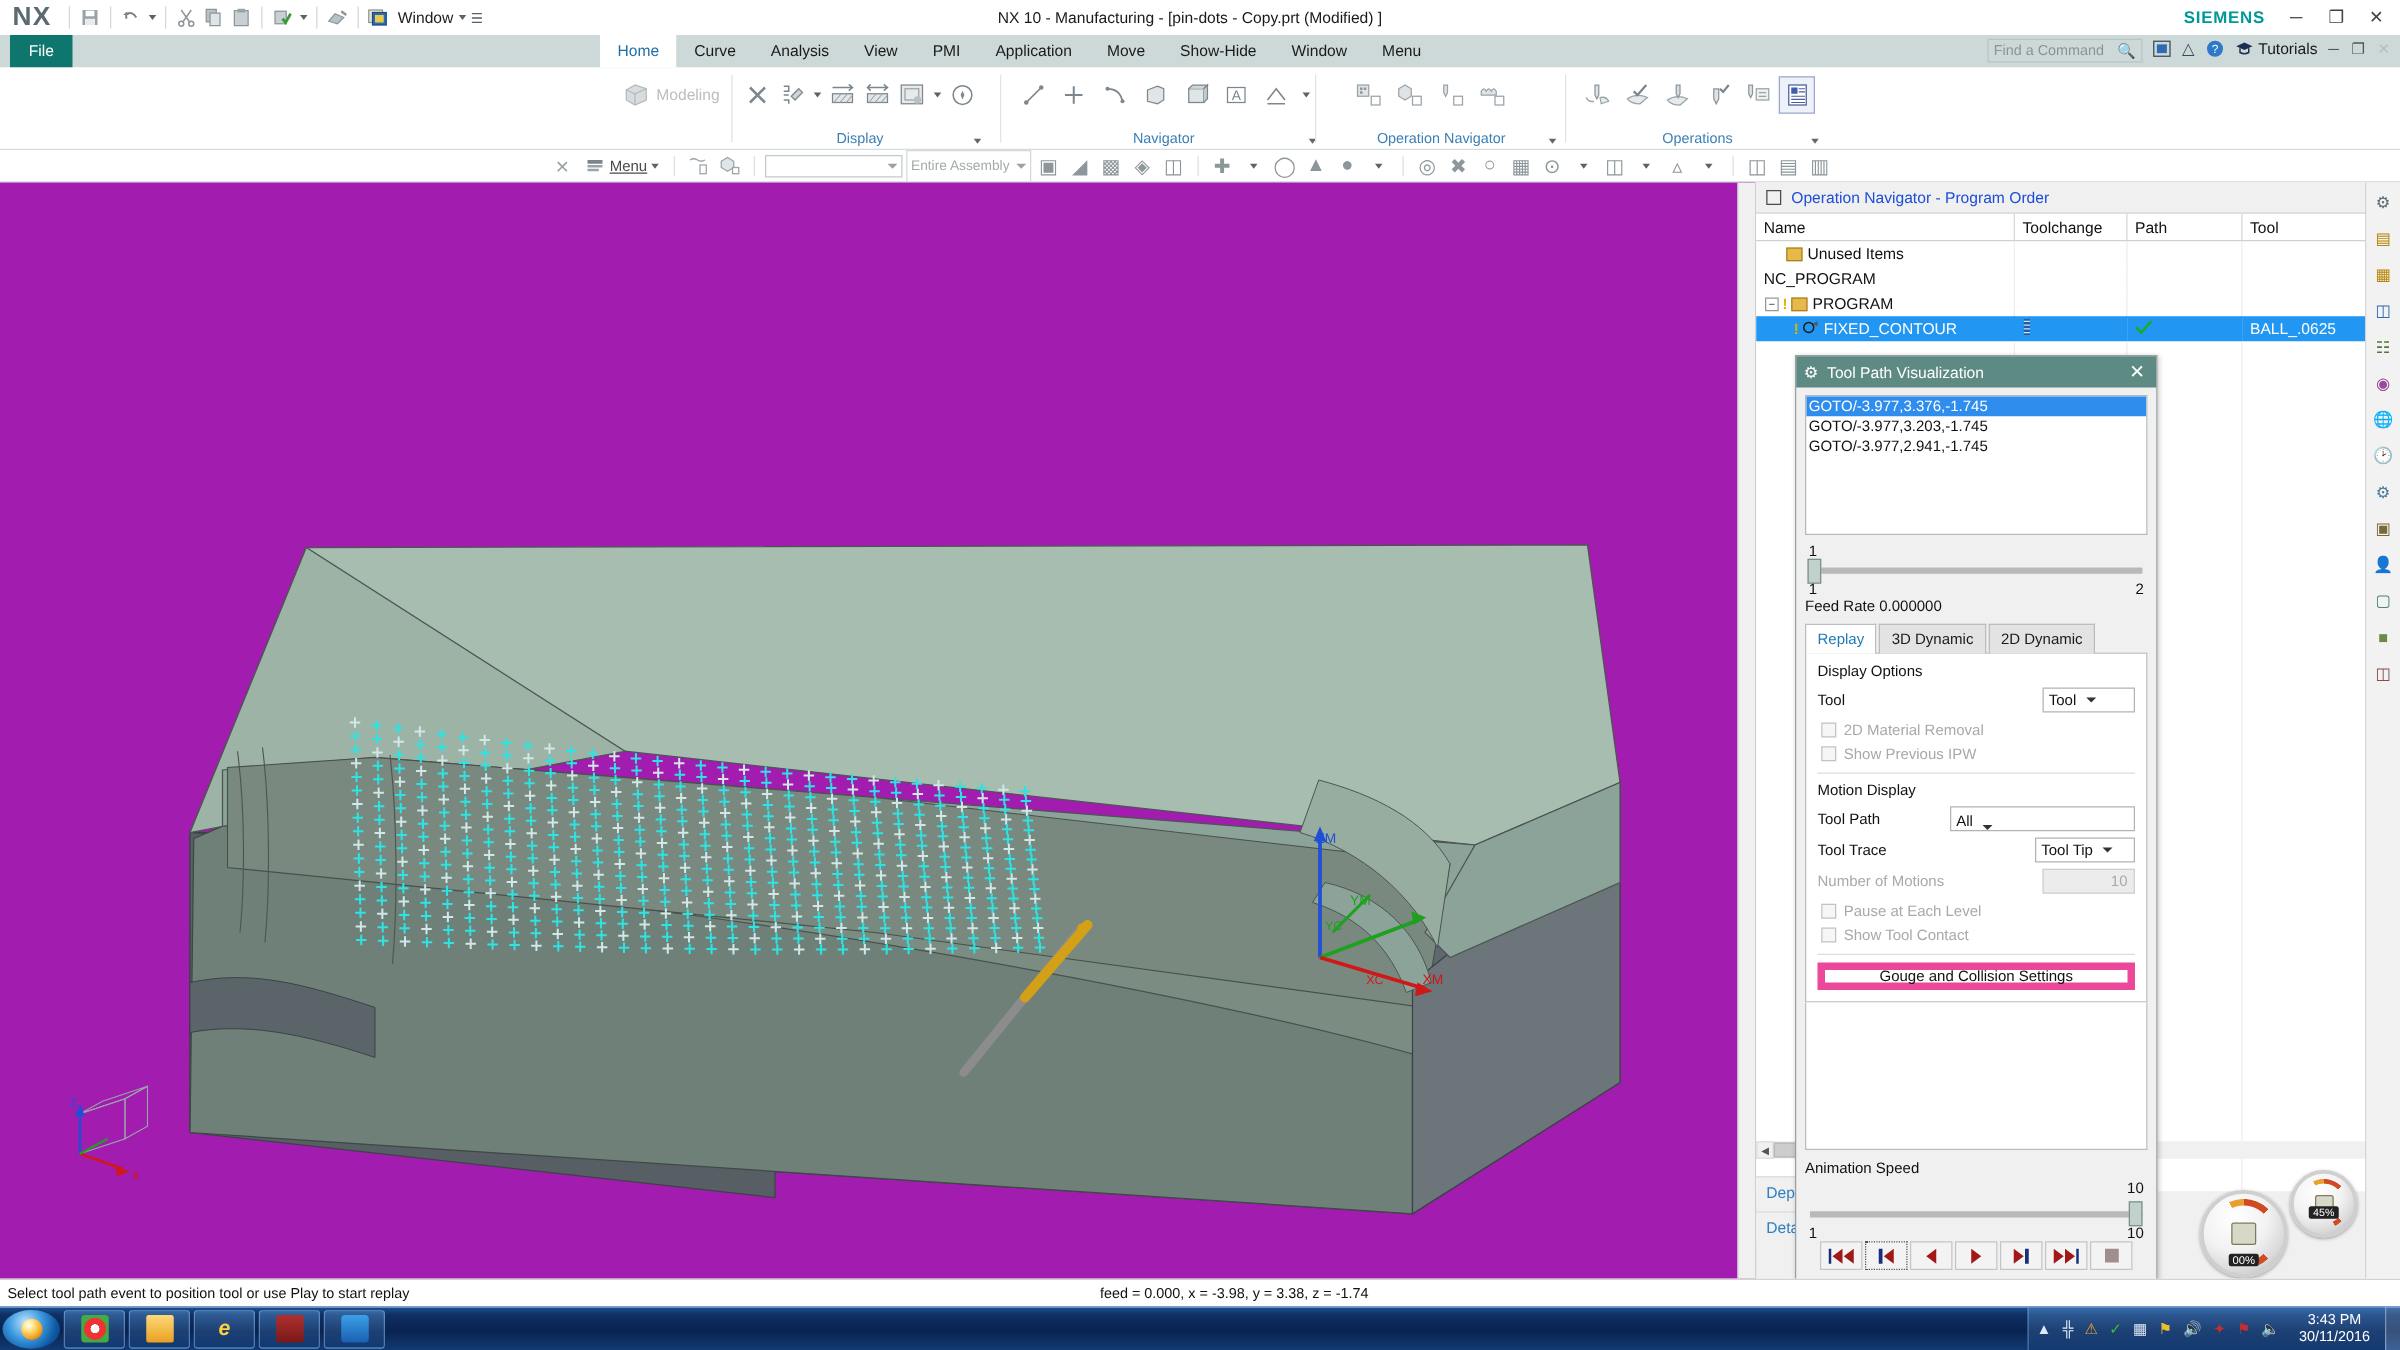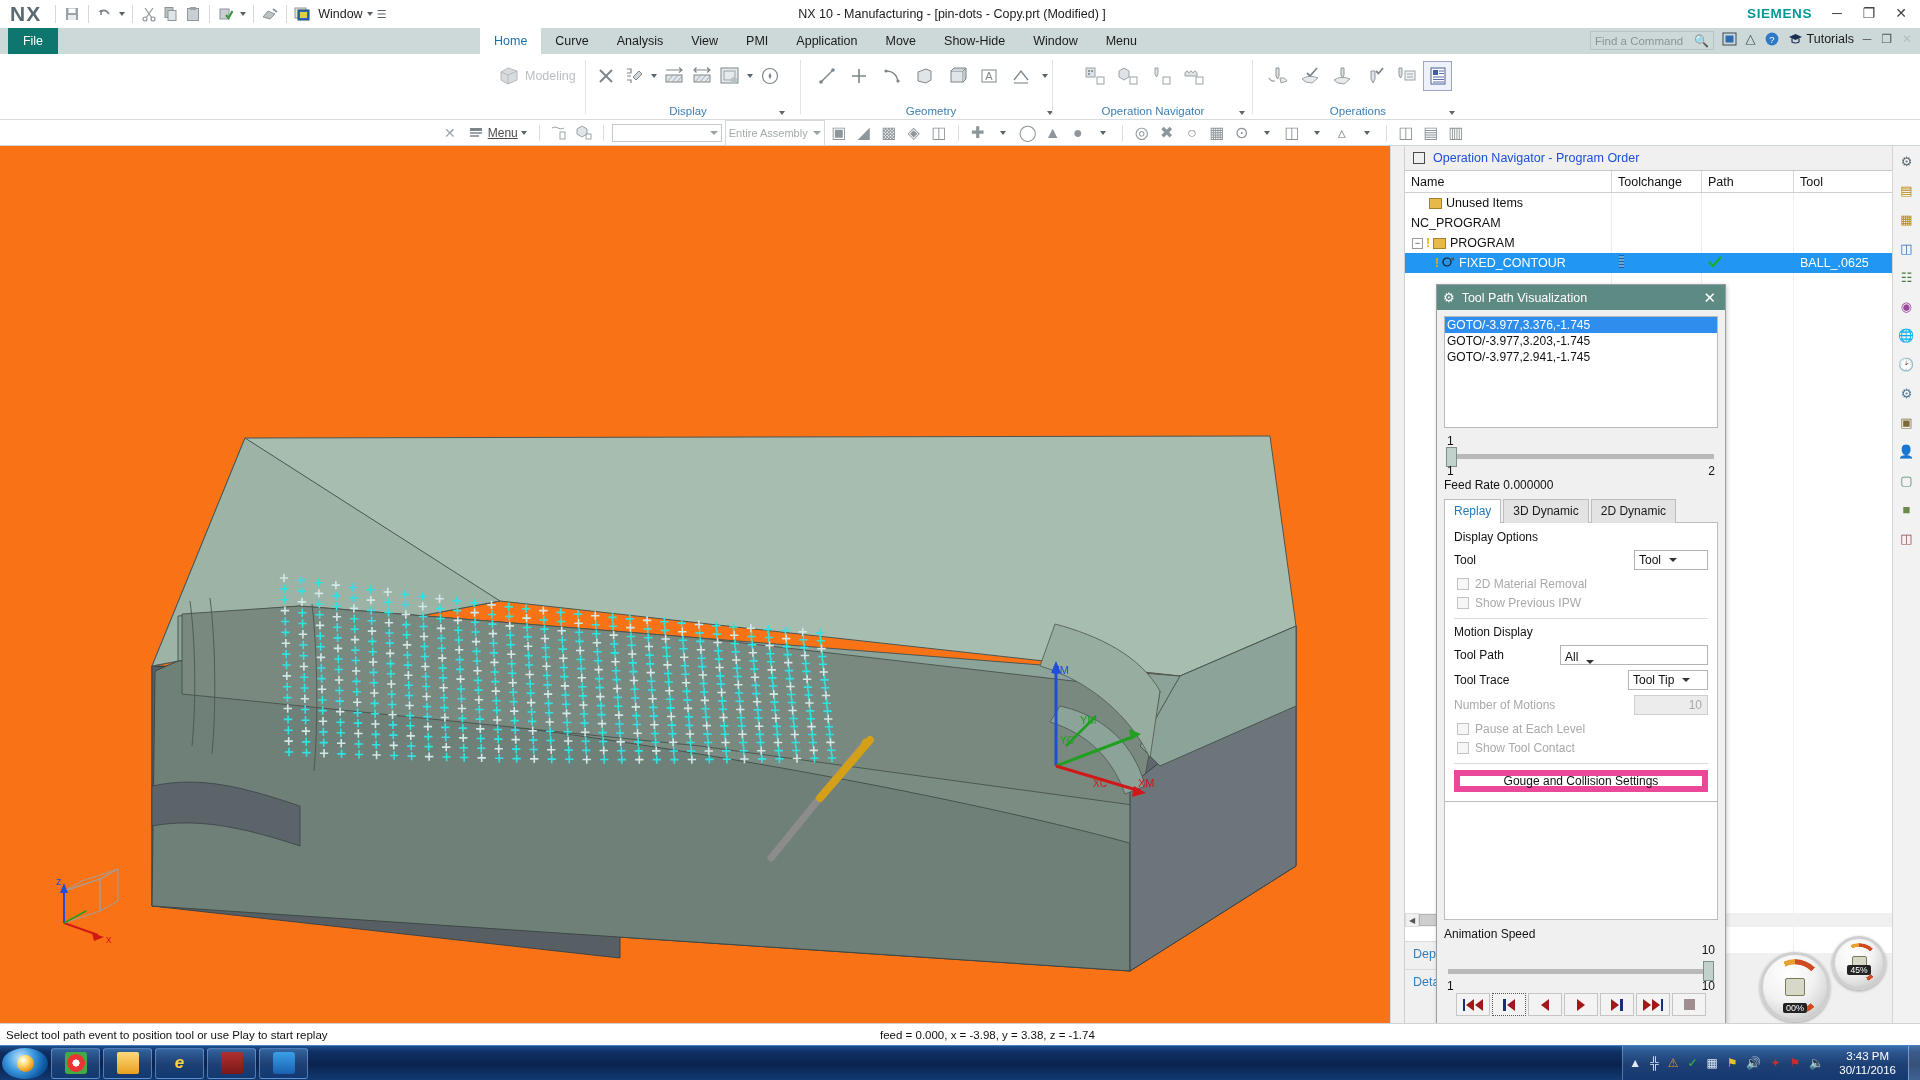--- a/index.html
+++ b/index.html
@@ -122,21 +122,21 @@
     display: flex; align-items: center; padding: 12px 3px; font-size: 11px; color: #a3abac;
   }
   .cb-caret {
     width: 0; height: 0; border-left: 4px solid transparent;
     border-right: 4px solid transparent; border-top: 4.5px solid #9aa2a4; margin-left: auto;
   }
 
   
   .viewport {
     position: absolute; left: 0; top: 146px; width: 1404px; height: 877px;
-    background: #f97316; overflow: hidden;
+    background: #a21caf; overflow: hidden;
   }
   .vp-scroll-right {
     position: absolute; right: 0; top: 0; width: 14px; height: 100%;
     background: #f0f0f0; border-left: 1px solid #d8d8d8;
   }
   .triad { position: absolute; left: 50px; bottom: 60px; width: 70px; height: 70px; }
 
   
   .onav {
     position: absolute; left: 1404px; top: 146px; width: 488px; height: 877px;
@@ -583,21 +583,21 @@
         <div class="ricon lg">
           <svg width="20" height="20" viewBox="0 0 20 20">
               <path d="M3 14 L10 5 L17 14" stroke="#7d868c" fill="none" stroke-width="1.3"></path>
               <path d="M3 17 L17 17" stroke="#7d868c" stroke-width="1.1"></path>
             </svg>
         </div>
         <div class="qa-drop">
             <div class="caret-d"></div>
           </div>
       </div>
-      <div class="glabel">Geometry</div>
+      <div class="glabel">Navigator</div>
       <div class="gdrop"></div>
     </div>
 
     <div class="rsep" style="left:1052px;"></div>
 
     <div class="rgroup" style="left:1058px;width:190px;">
       <div class="icons" style="padding-left:22px;">
         <div class="ricon lg">
           <svg width="22" height="20" viewBox="0 0 22 20">
               <rect x="2" y="2" width="9" height="9" fill="#dfe3e6" stroke="#9aa3a8"></rect>

